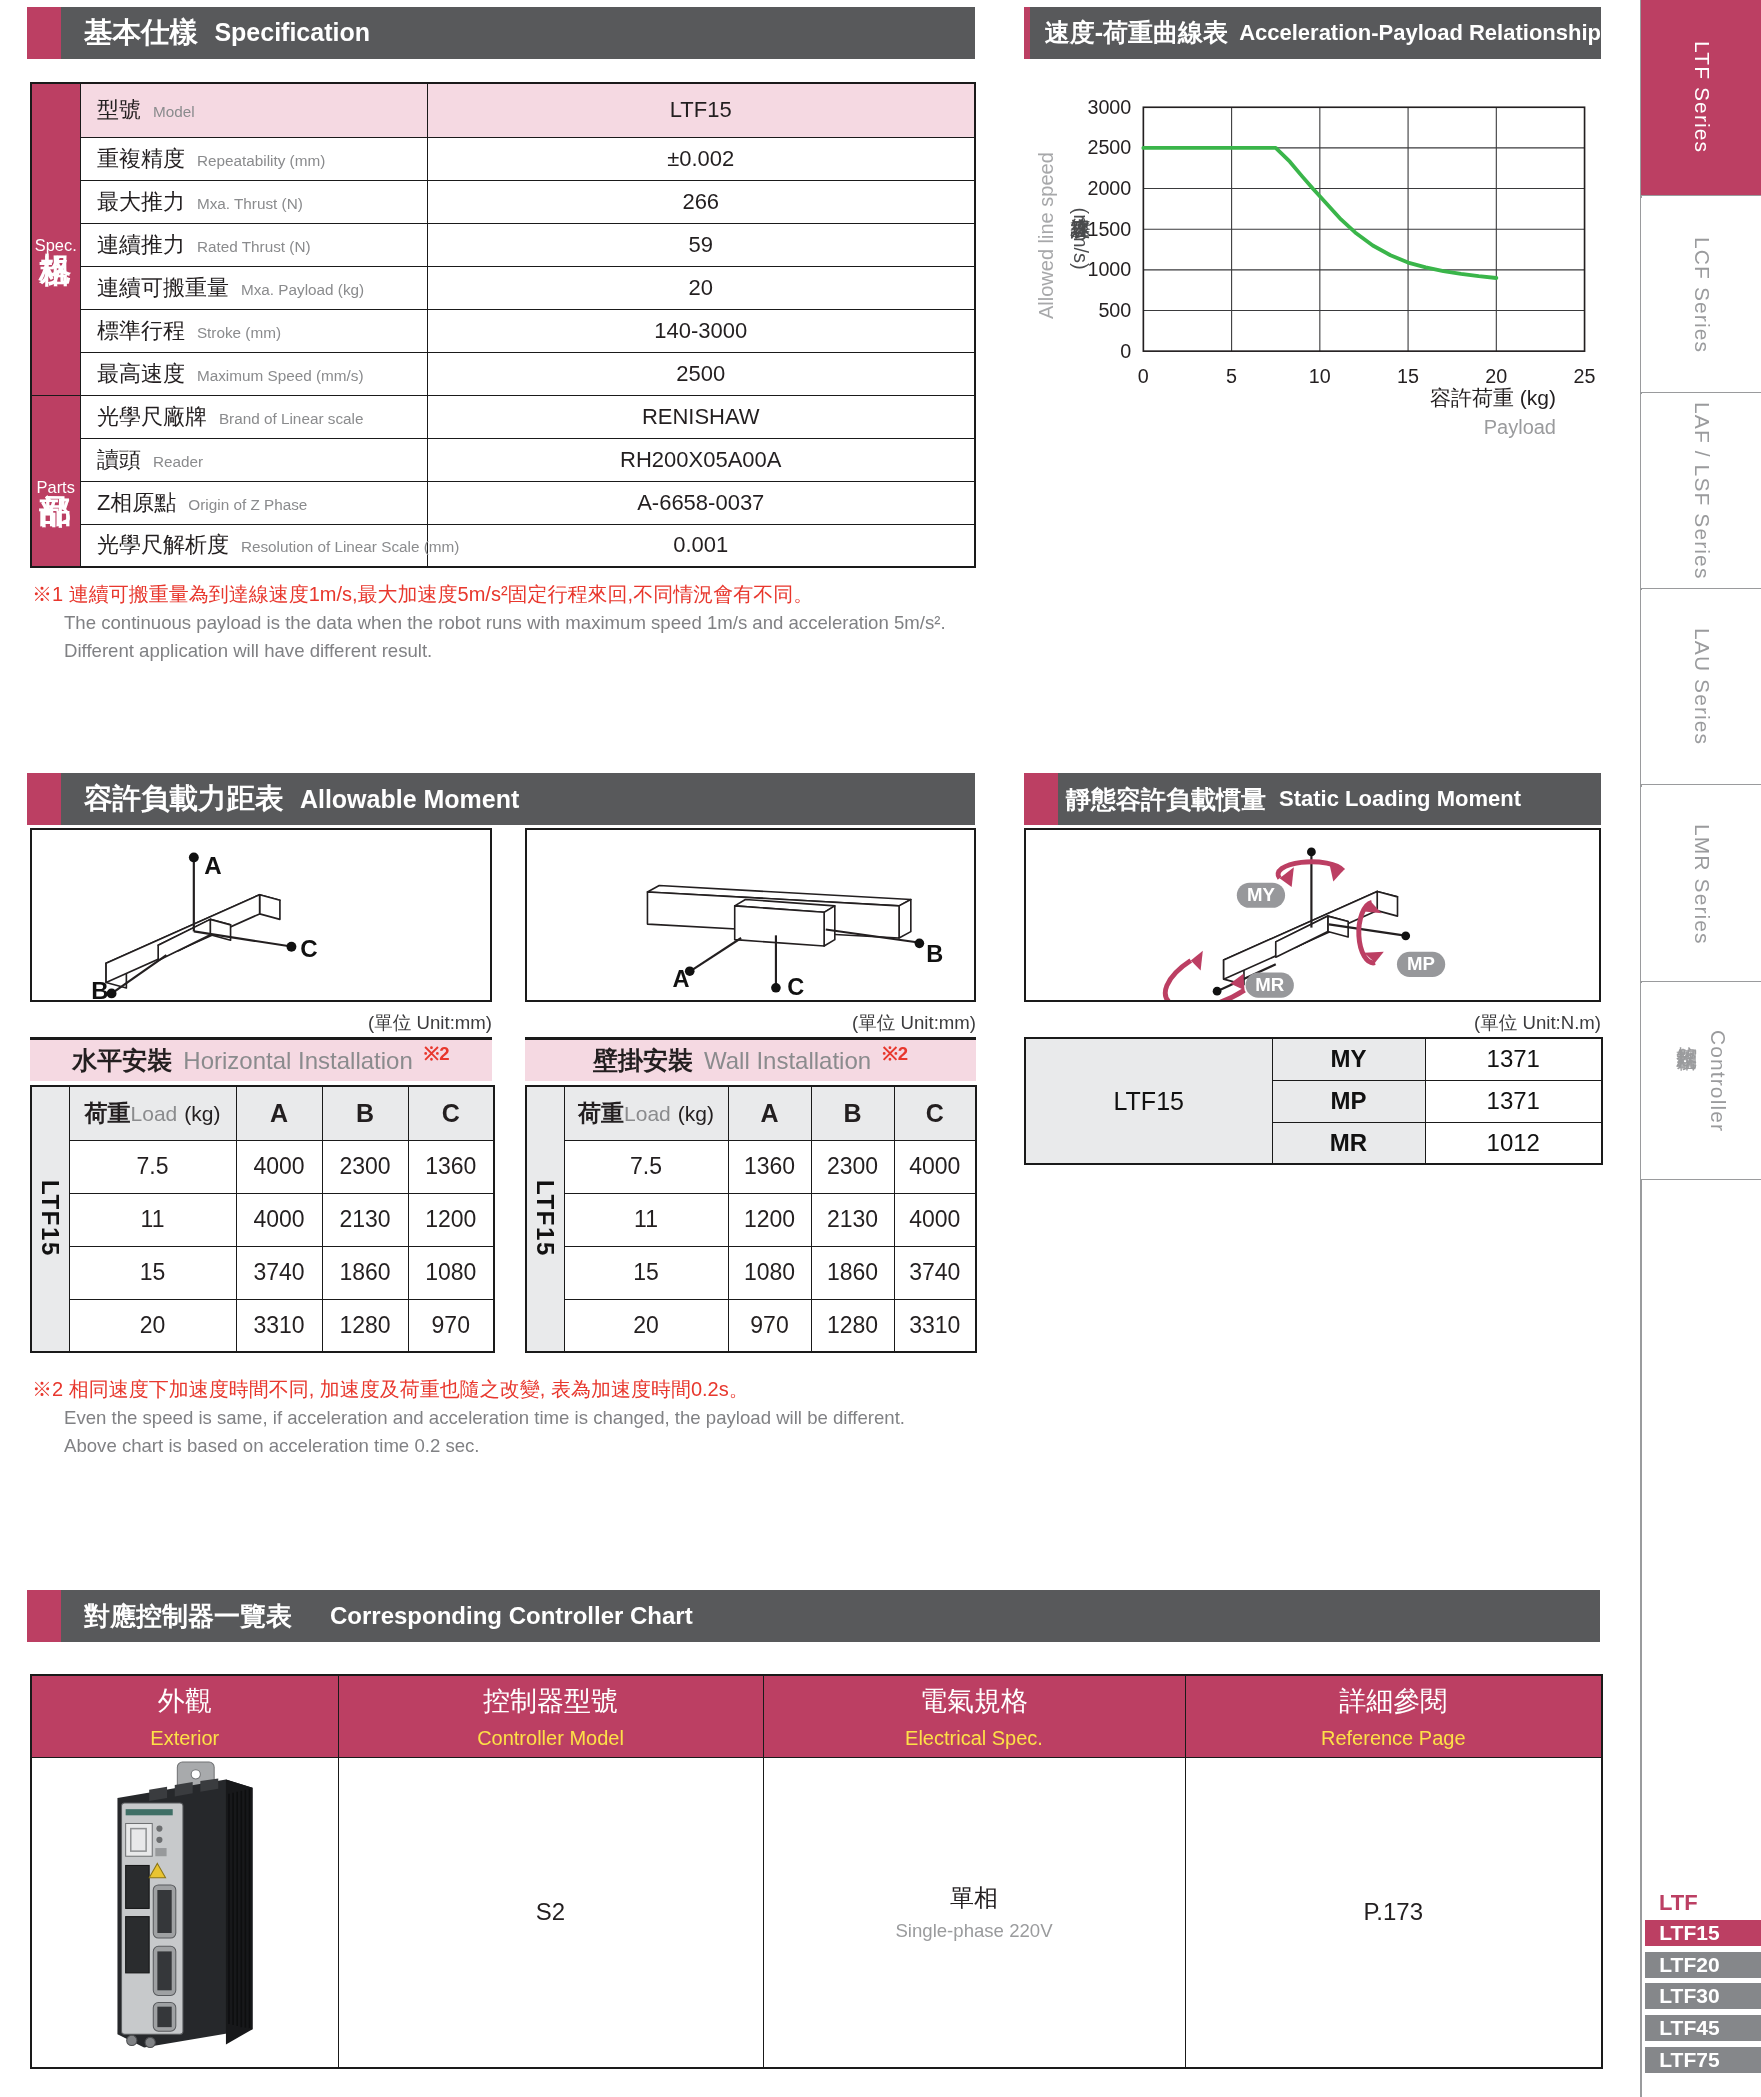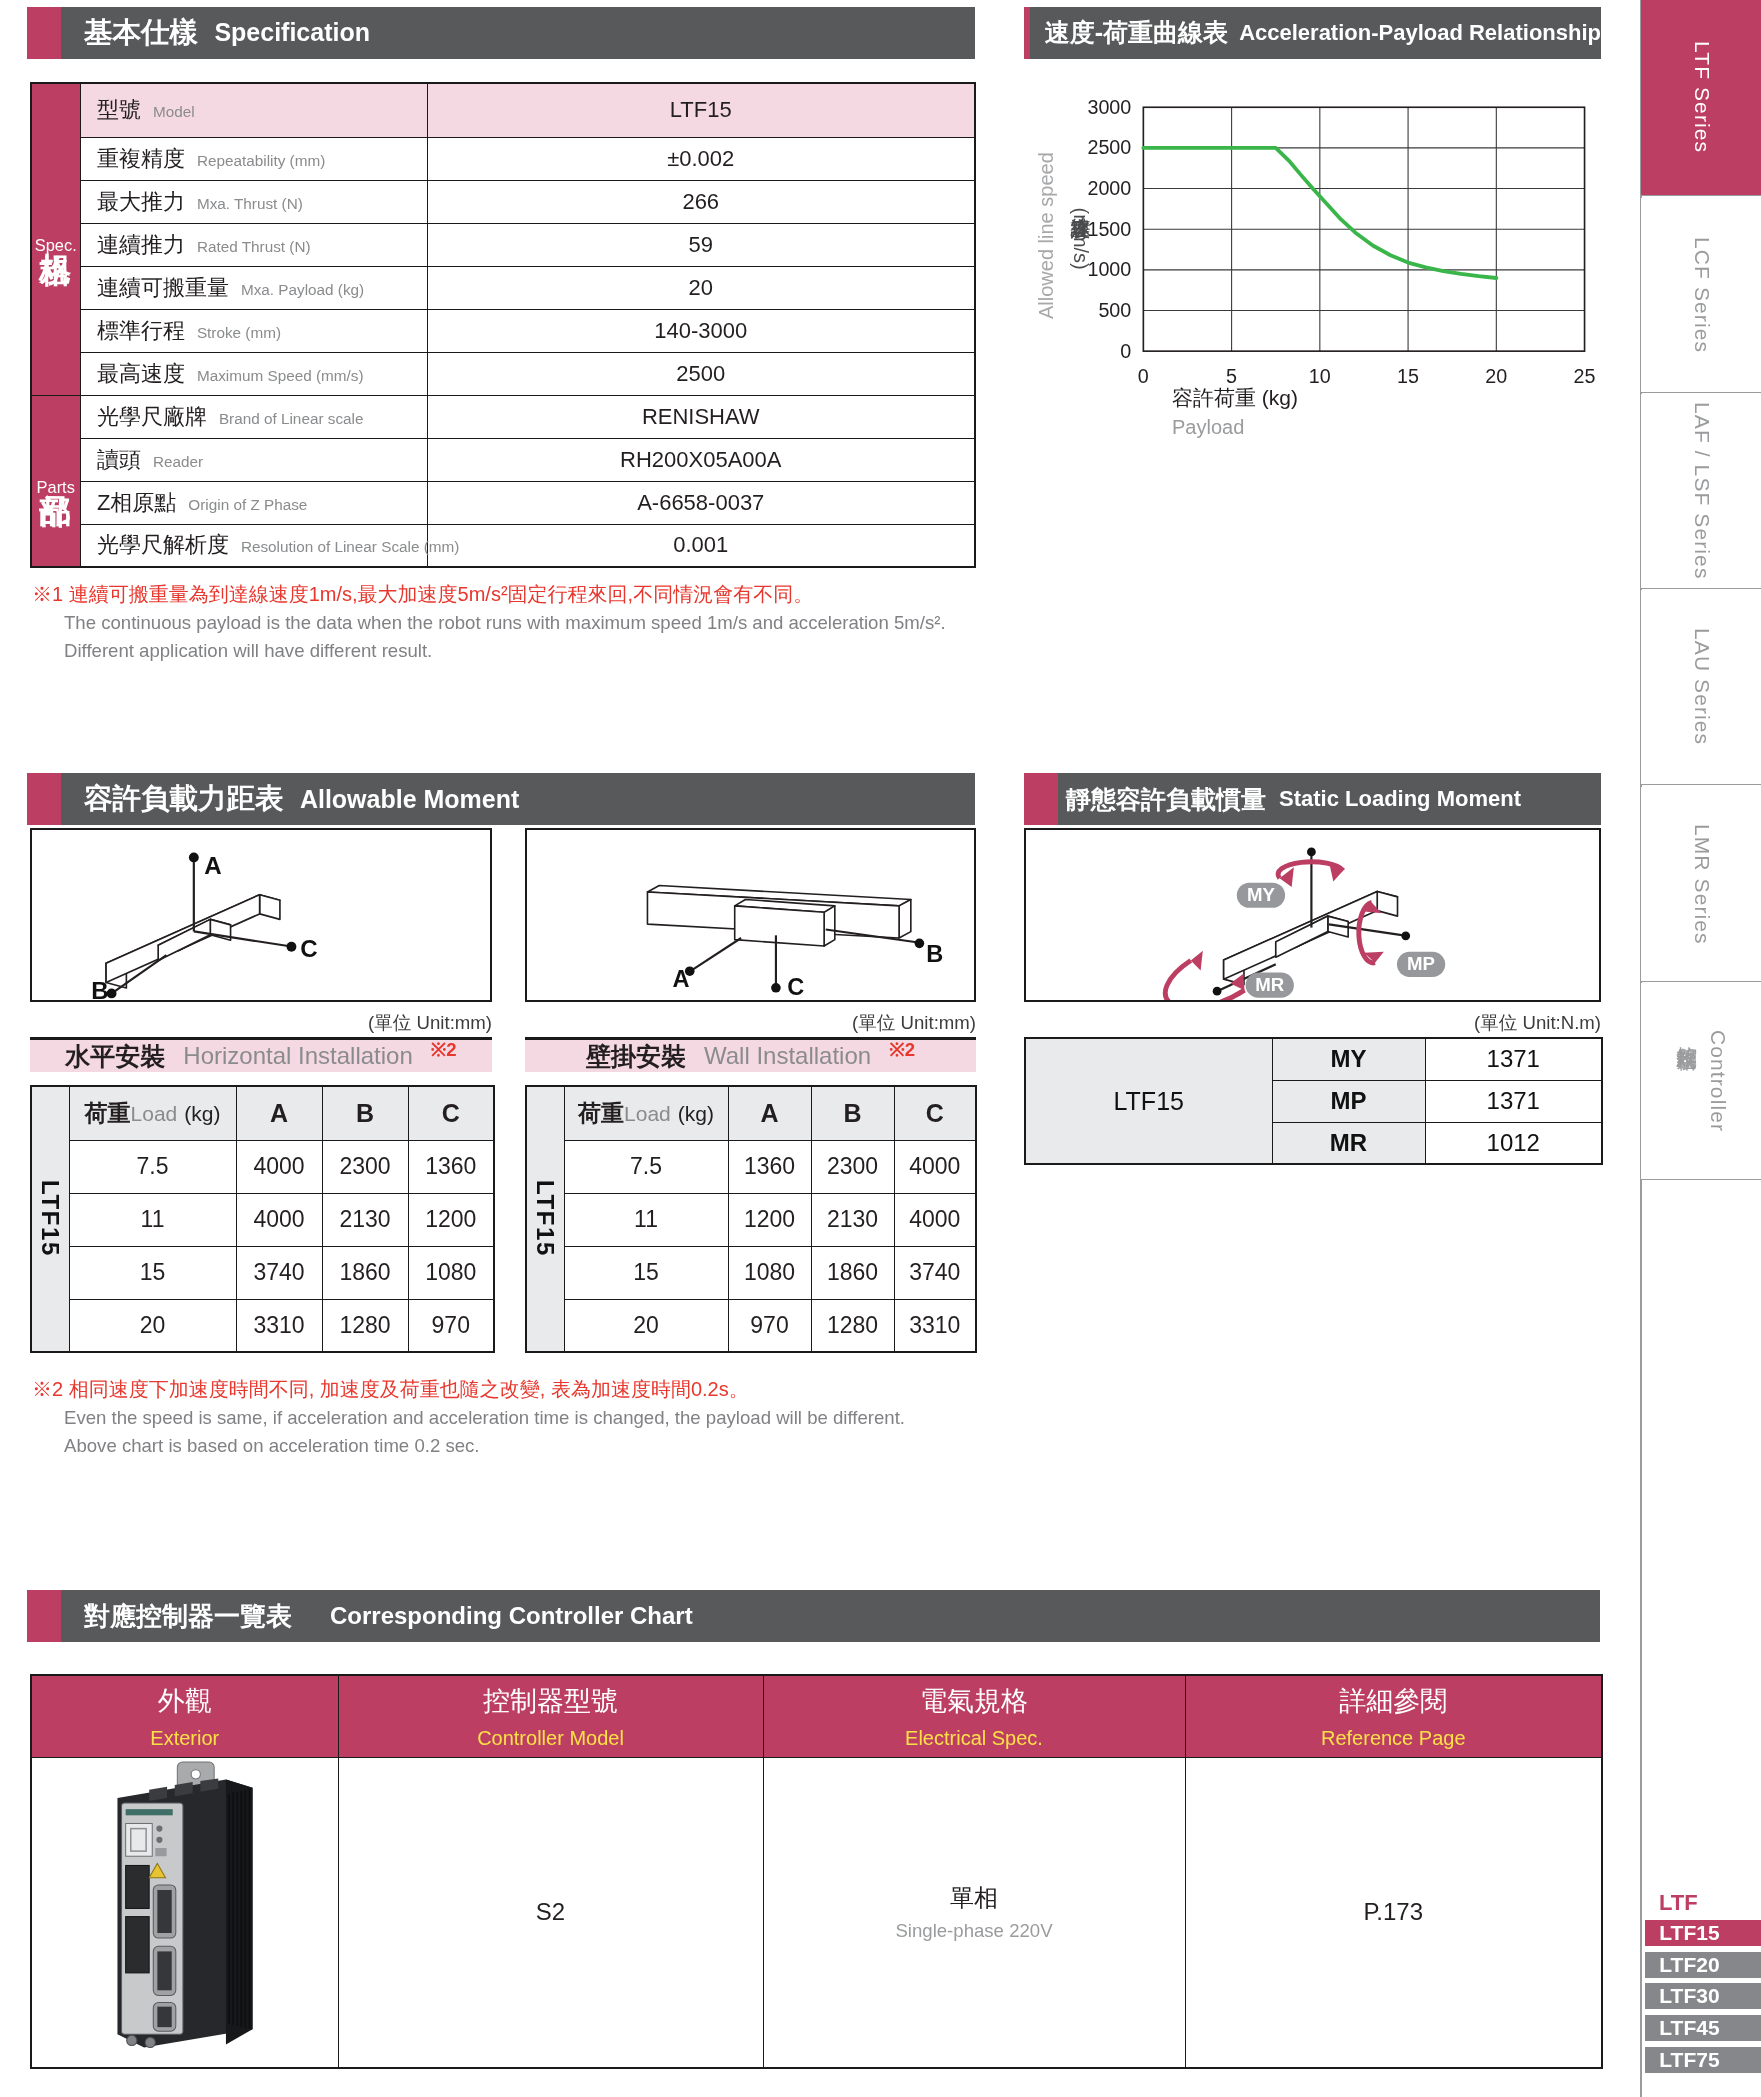--- a/index.html
+++ b/index.html
@@ -34,31 +34,31 @@
   .vcell{text-align:center;font-size:22px;color:#231f20}
   .pinkbg{background:var(--pink)}
 
   
   .note .r{color:var(--red);font-size:20px;line-height:1.5}
   .note .g{color:#808184;font-size:18.6px;line-height:1.5;margin-left:32px}
 
   
   .vlab{position:absolute;writing-mode:vertical-rl;text-align:center;height:236px;white-space:nowrap}
   .vlab.flip{transform:rotate(180deg)}
-  .xlab{position:absolute;text-align:left}
+  .xlab{position:absolute;text-align:right}
   .xlab .zh{font-size:21px;color:#231f20;display:block}
   .xlab .en{font-size:20px;color:#9a9b9d;display:block;margin-top:4.4px}
 
   
   .dbox{position:absolute;border:2.2px solid var(--line);background:#fff}
   .dbox svg{display:block;width:100%;height:100%}
   .unit{position:absolute;text-align:right;font-size:18.6px;color:#3c3c3e}
 
   
-  .pinkband{position:absolute;border-top:3.8px solid var(--line);background:var(--pink);display:flex;align-items:center;justify-content:center;gap:18px;height:35px;white-space:nowrap}
+  .pinkband{position:absolute;border-top:3.8px solid var(--line);background:var(--pink);display:flex;align-items:center;justify-content:center;gap:11px;height:44px;white-space:nowrap}
   .pinkband .zh{font-size:25px;font-weight:700;color:#231f20}
   .pinkband .en{font-size:24px;font-weight:400;color:var(--grayen)}
   .pinkband .ref{font-size:18.6px;color:var(--red);position:relative;top:-7.7px;font-weight:700}
   .mtab{position:absolute;border:2.2px solid var(--line);table-layout:fixed;background:#fff}
   .mtab td{border:1.6px solid var(--line);text-align:center;vertical-align:middle}
   .mtab .hd{background:var(--cellgray);font-size:25px;font-weight:700;color:#231f20}
   .mtab .hd .hzh{font-size:23px;font-weight:700}
   .mtab .hd .hen{font-size:21px;font-weight:400;color:var(--grayen)}
   .mtab .hd .hkg{font-size:21px;font-weight:400;color:#231f20}
   .mtab .side{background:var(--cellgray)}

